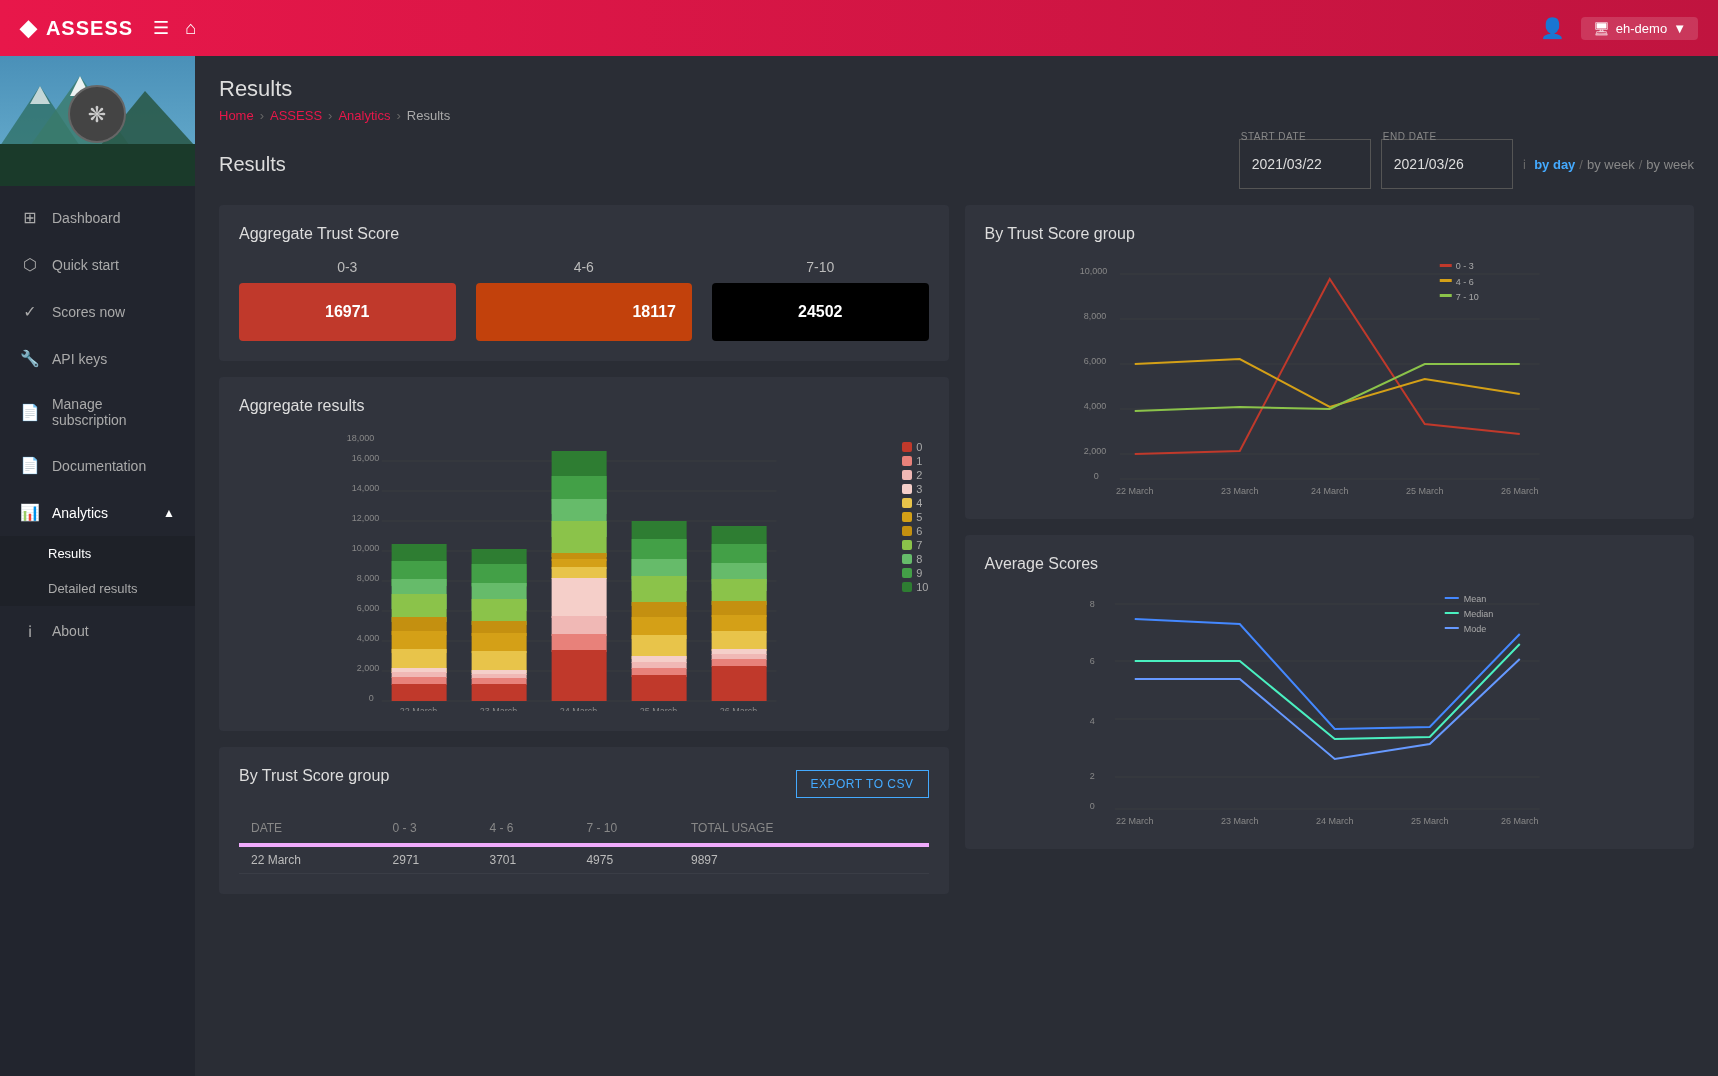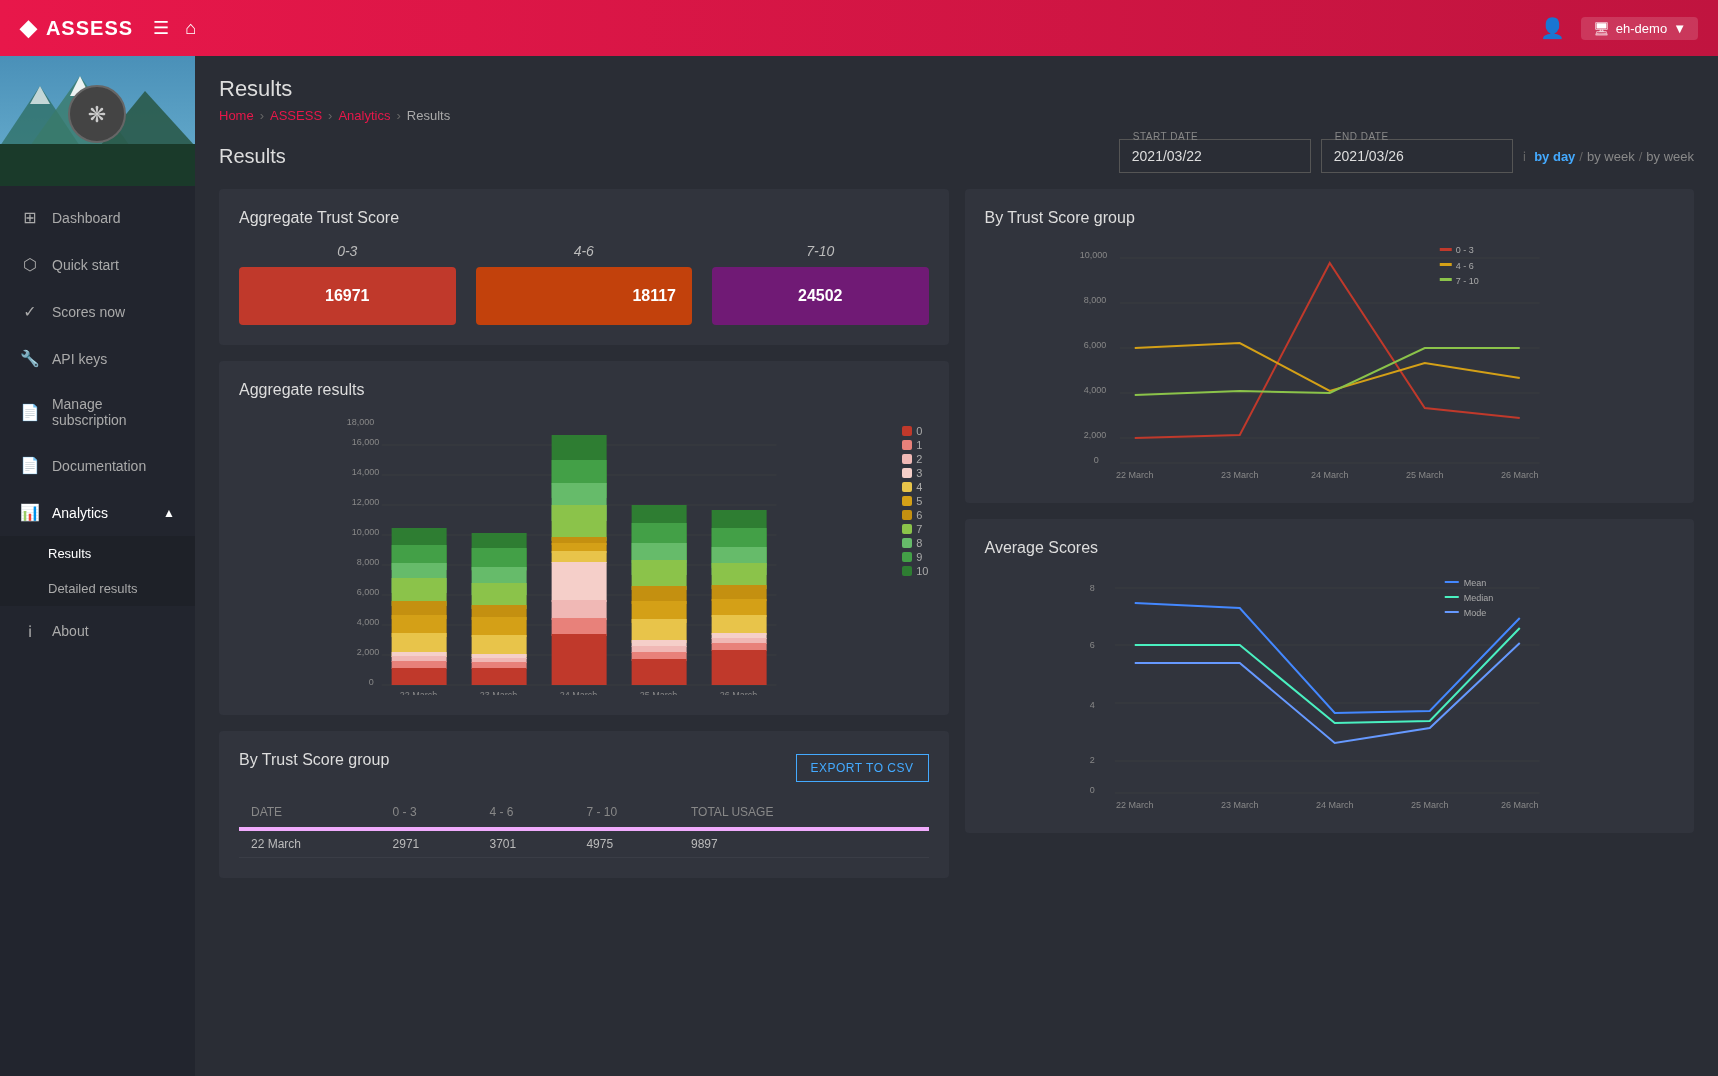--- a/index.html
+++ b/index.html
@@ -98,30 +98,30 @@
     .date-field {
       display: flex;
       flex-direction: column;
       position: relative;
     }
     .date-label {
       font-size: 10px;
       color: #888;
       position: absolute;
       top: -8px;
-      left: 14px;
+      left: 2px;
       letter-spacing: 0.5px;
     }
     .date-input {
       background: transparent;
       border: 1px solid #555;
       color: #ddd;
-      padding: 8px 12px;
+      padding: 16px 12px;
       font-size: 14px;
-      width: 192px;
+      width: 132px;
       outline: none;
     }
     .period-toggle { display: flex; align-items: center; gap: 4px; font-size: 13px; }
     .period-info { color: #666; font-size: 13px; margin-right: 4px; }
     .period-active { color: #4af; font-weight: bold; }
     .period-sep { color: #666; }
     .period-inactive { color: #888; cursor: pointer; text-align: right; }
 
     
     .content-grid {
@@ -140,33 +140,33 @@
     }
     .card-title { font-size: 16px; color: #ddd; margin-bottom: 16px; font-weight: 400; }
 
     
     .trust-score-grid {
       display: grid;
       grid-template-columns: 1fr 1fr 1fr;
       gap: 20px;
       text-align: center;
     }
-    .trust-range-label { font-size: 14px; color: #bbb; margin-bottom: 8px; font-style: italic; }
+    .trust-range-label { font-size: 14px; color: #bbb; margin-bottom: 8px; }
     .trust-badge {
       padding: 20px 16px;
       border-radius: 4px;
       font-size: 16px;
       font-weight: bold;
       color: white;
       display: block;
       text-align: center;
     }
     .trust-badge.red { background: #c0392b; }
     .trust-badge.yellow { background: #c2410c; text-align: right; }
-    .trust-badge.green { background: #701a75; }
+    .trust-badge.green { background: #000000; }
 
     
     .bar-chart-container {
       display: flex;
       gap: 8px;
       height: 280px;
     }
     .bar-chart-area {
       flex: 1;
       position: relative;

